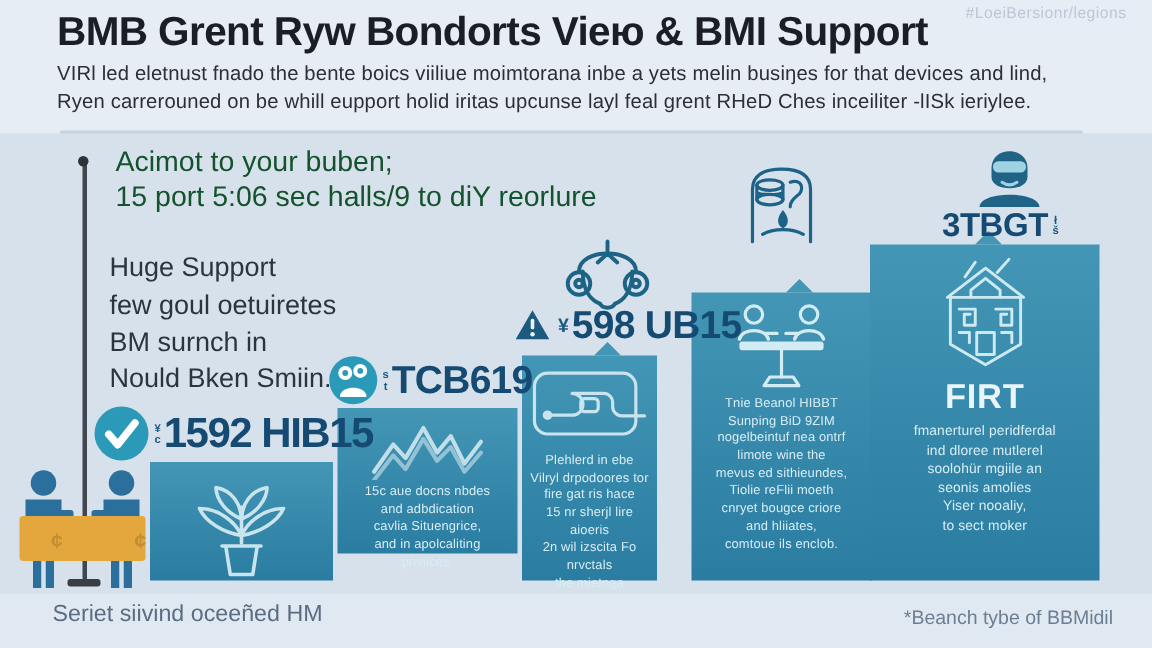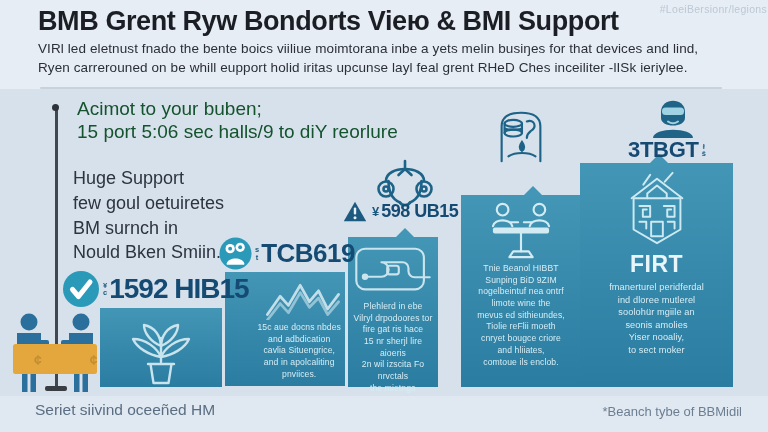--- a/index.html
+++ b/index.html
@@ -7,60 +7,60 @@
     position:relative;width:768px;height:432px;overflow:hidden;
     font-family:"Liberation Sans","DejaVu Sans",sans-serif;
     background:#d6e1eb;
   }
   .band{position:absolute;left:0;width:768px;}
   #band-header{top:0;height:89px;background:#e7edf4;}
   #band-main{top:89px;height:307px;background:#d6e1eb;}
   #band-footer{top:396px;height:36px;background:#e0e9f1;}
   #header-divider{position:absolute;left:40px;top:87px;width:682px;height:2px;background:#c8d2dd;border-radius:1px;}
 
-  #watermark{position:absolute;top:3px;right:1px;font-size:10.5px;color:#bcc8d5;letter-spacing:.3px;}
+  #watermark{position:absolute;top:3px;right:17px;font-size:10.5px;color:#bcc8d5;letter-spacing:.3px;}
   #title{position:absolute;left:38px;top:6px;font-size:27px;font-weight:700;color:#1b1e24;letter-spacing:-.4px;}
   .subtitle{position:absolute;left:38px;font-size:13.5px;color:#2a2f38;letter-spacing:.1px;}
   #subtitle1{top:41px;} #subtitle2{top:60px;}
 
   
   #pole{position:absolute;left:55px;top:107px;width:2.5px;height:281px;background:#42474f;z-index:1;}
   #pole-bullet{position:absolute;left:52px;top:104px;width:7px;height:7px;border-radius:50%;background:#2e3239;z-index:1;}
   #pole-base{position:absolute;left:45px;top:386px;width:22px;height:5px;border-radius:2px;background:#393d44;z-index:1;}
 
   .left-line{position:absolute;left:77px;color:#14532d;}
   #left-line1{top:98px;font-size:19px;}
   #left-line2{top:121px;font-size:19px;}
   #left-para{position:absolute;left:73px;top:166px;font-size:18px;line-height:1.38;color:#2c3440;}
   .pre{white-space:pre-line;}
 
   
   .bar{position:absolute;background:linear-gradient(180deg,#4496b6 0%,#2a7ca1 100%);z-index:2;
        display:flex;flex-direction:column;align-items:center;text-align:center;}
   .bar .bartext{font-size:8.6px;line-height:1.36;color:#d7edf4;letter-spacing:.1px;padding:2px 4px;}
   #bar1{left:100px;top:308px;width:122px;height:79px;justify-content:center;}
-  #bar2{left:225px;top:272px;width:120px;height:114px;align-items:flex-end;}
+  #bar2{left:225px;top:272px;width:120px;height:97px;}
   #bar3{left:348px;top:237px;width:90px;height:150px;}
   #bar4{left:461px;top:195px;width:120px;height:192px;}
   #bar5{left:580px;top:163px;width:153px;height:224px;}
   .notch{position:absolute;top:-9px;width:0;height:0;border-left:9px solid transparent;border-right:9px solid transparent;border-bottom:9px solid #4496b6;}
   #bar3 .notch{left:48px;} #bar4 .notch{left:63px;} #bar5 .notch{left:70px;}
   .bar svg{margin-top:6px;flex-shrink:0;}
   #firt-heading{font-size:23px;font-weight:700;color:#eaf5f9;letter-spacing:.5px;margin:2px 0 1px 0;}
 
   
   .steplabel{position:absolute;z-index:3;display:flex;align-items:center;color:#154a73;font-weight:700;}
   .tinyprefix{font-size:7.5px;line-height:1;font-weight:700;color:#1c5a80;white-space:pre-line;margin:0 2px 0 3px;text-align:center;}
   #label1{left:62px;top:270px;}
   #label1 .big{font-size:28px;letter-spacing:-1px;}
   #label2{left:219px;top:237px;}
   #label2 .big{font-size:26px;letter-spacing:-.5px;}
   #label3{left:343px;top:201px;}
   #label3 .yen{font-size:13px;font-weight:700;color:#1c5a80;margin:0 2px 0 5px;}
-  #label3 .big{font-size:18px;letter-spacing:-.5px;text-align:center;}
+  #label3 .big{font-size:26px;letter-spacing:-.5px;text-align:center;}
   #label4{left:496px;top:165px;}
   #label4 .big{font-size:22px;letter-spacing:-.3px;}
   #label5{left:628px;top:137px;}
   #label5 .big{font-size:22px;letter-spacing:-.3px;}
   .icon-float{position:absolute;z-index:3;}
   #robot-icon{left:374px;top:154px;}
   #pour-icon{left:492px;top:105px;}
   #avatar-icon{left:649px;top:92px;}
 
   

